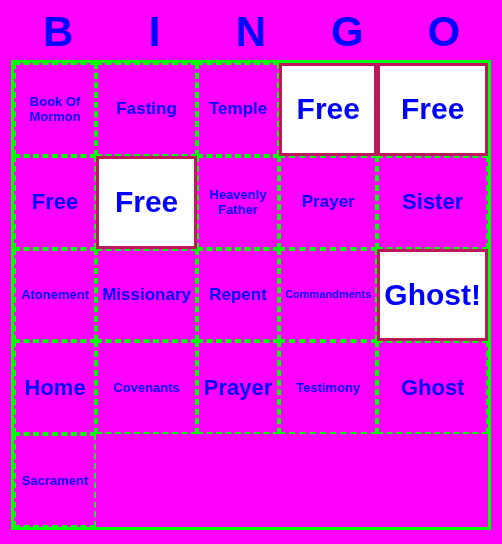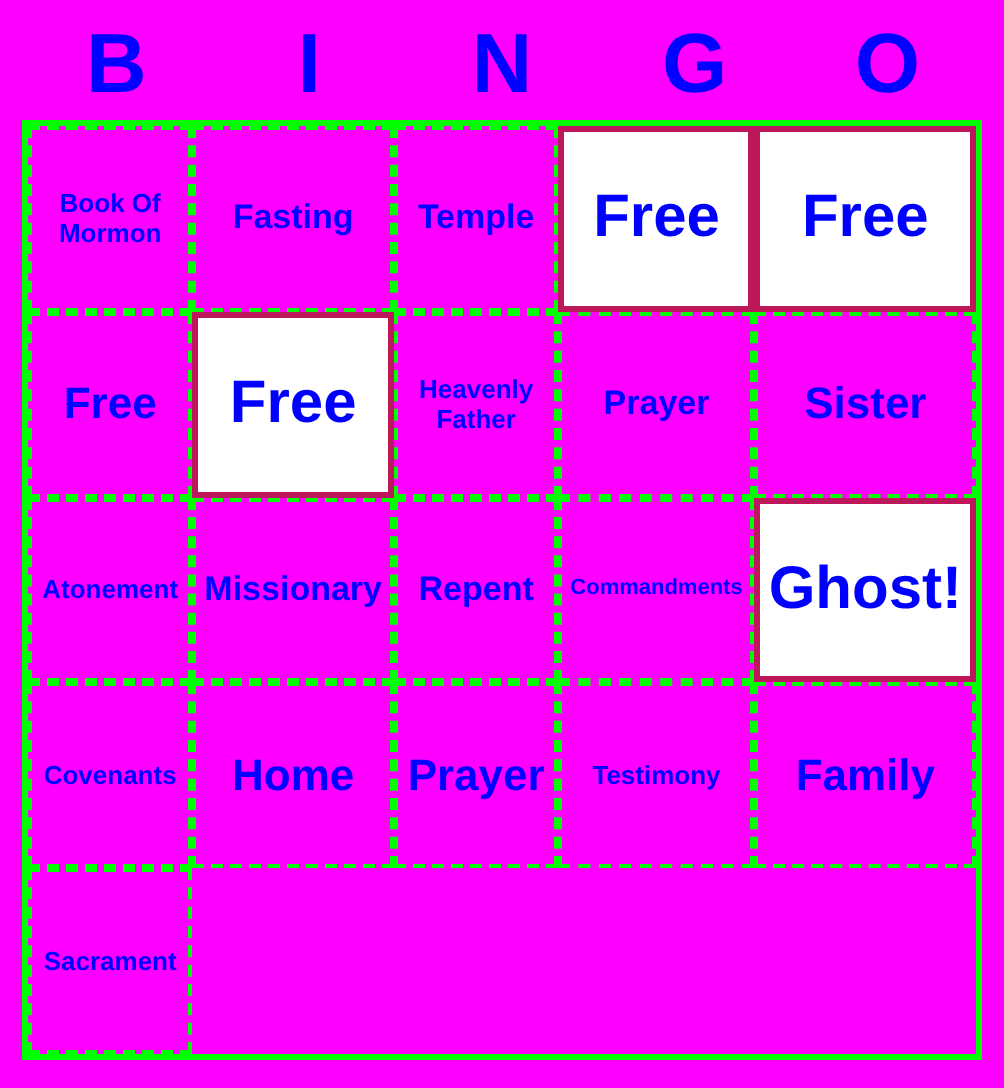--- a/index.html
+++ b/index.html
@@ -113,30 +113,30 @@
     <div class="cell">
       <span class="cell-text medium">Repent</span>
     </div>
     <div class="cell">
       <span class="cell-text xsmall">Commandments</span>
     </div>
     <div class="cell free-cell">
       <span class="free-text">Ghost!</span>
     </div>
     <div class="cell">
-      <span class="cell-text small">Covenants</span>
+      <span class="cell-text large">Home</span>
     </div>
     <div class="cell">
-      <span class="cell-text large">Home</span>
+      <span class="cell-text small">Covenants</span>
     </div>
     <div class="cell">
       <span class="cell-text large">Prayer</span>
     </div>
     <div class="cell">
       <span class="cell-text small">Testimony</span>
     </div>
     <div class="cell">
-      <span class="cell-text large">Family</span>
+      <span class="cell-text large">Ghost</span>
     </div>
     <div class="cell">
       <span class="cell-text small">Sacrament</span>
     </div>
   </div>
 
 </body></html>

